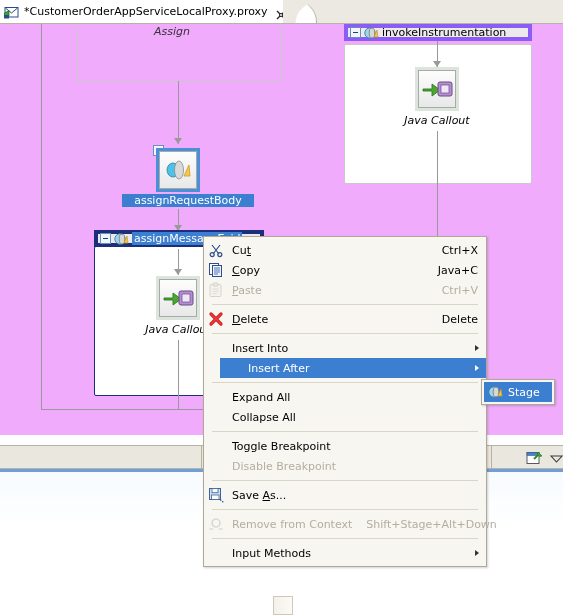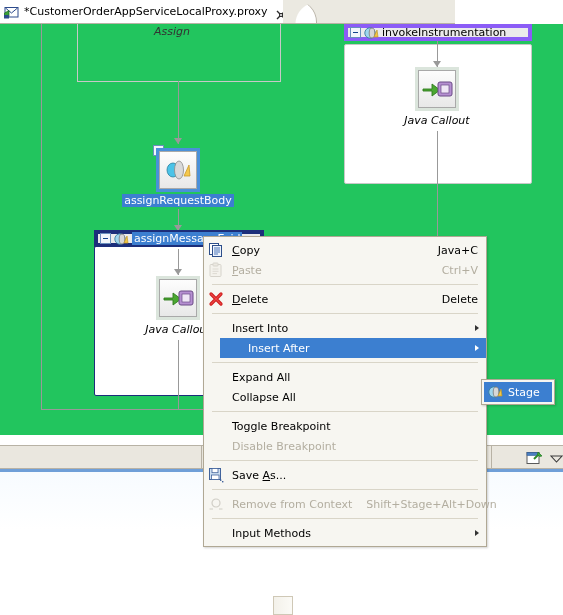--- a/index.html
+++ b/index.html
@@ -6,21 +6,21 @@
     margin: 0; padding: 0;
     width: 563px; height: 615px;
     overflow: hidden;
     background: #ffffff;
     font-family: "DejaVu Sans", "Liberation Sans", sans-serif;
   }
   #root { position: relative; width: 563px; height: 615px; }
 
   
   .tabbar {
-    position: absolute; left: 0; top: 0; width: 455px; height: 24px;
+    position: absolute; left: 0; top: 0; width: 563px; height: 24px;
     background: #ebe9e1;
     overflow: hidden;
   }
   .tab {
     position: absolute; left: 0; top: 0; height: 24px;
     background: #ffffff;
     display: flex; align-items: center;
     padding: 0 6px 0 4px;
     box-sizing: border-box;
   }
@@ -52,21 +52,21 @@
     margin-left: 7px; width: 12px; height: 12px; flex: 0 0 auto;
   }
   .tabbar-underline {
     position: absolute; left:0; top: 23px; width: 563px; height: 1px;
     background: #b8b2a5;
   }
 
   
   .canvas {
     position: absolute; left: 0; top: 24px; width: 563px; height: 411px;
-    background: #22c55e;
+    background: #f0abfc;
     overflow: hidden;
   }
 
   .scope-box {
     position: absolute;
     border: 1px solid #c8c8c8;
     border-top: none;
     background: transparent;
   }
   .scope-title {
@@ -96,21 +96,21 @@
   }
   .node-icon.softsel {
     box-shadow: 0 0 0 3px #dbe5dc;
   }
   .node-caption {
     position: absolute; font-size: 11px; font-style: italic;
     color: #000; white-space: nowrap; text-align: center;
   }
   .node-caption.hl {
     background: #3c7fd0; color: #ffffff; font-style: normal;
-    padding: 0 2px;
+    padding: 0 12px;
   }
 
   
   .pm {
     position: absolute; width: 11px; height: 11px;
     box-sizing: border-box;
     border: 1px solid #6a8fbd;
     background: #f2f6fb;
   }
   .pm:before {
@@ -361,20 +361,29 @@
     </div>
     <div class="bpanel-accent"></div>
     <div class="bpanel-body"></div>
   </div>
 
   <div class="hscroll-thumb"></div>
 
   <div class="menu" id="context-menu">
       <div class="mi">
         <span class="mi-ico"><svg width="16" height="16" viewBox="0 0 16 16" style="opacity:1">
+            <path d="M4 3 L11 12 M12 3 L5 12" stroke="#2d4e8a" stroke-width="1.2" fill="none"></path>
+            <circle cx="4.2" cy="12.6" r="2" fill="none" stroke="#2d4e8a" stroke-width="1.2"></circle>
+            <circle cx="11.8" cy="12.6" r="2" fill="none" stroke="#2d4e8a" stroke-width="1.2"></circle>
+          </svg></span>
+        <span class="mi-text">Cu<span class="underline">t</span></span>
+        <span class="mi-key">Ctrl+X</span>
+      </div>
+      <div class="mi">
+        <span class="mi-ico"><svg width="16" height="16" viewBox="0 0 16 16" style="opacity:1">
             <rect x="1.5" y="1.5" width="9" height="11" fill="#ffffff" stroke="#2d4e8a" stroke-width="1"></rect>
             <rect x="4.5" y="3.5" width="9" height="11" fill="#eef3fb" stroke="#2d4e8a" stroke-width="1"></rect>
             <path d="M6 6 H12 M6 8 H12 M6 10 H12 M6 12 H10" stroke="#4a74b8" stroke-width="1"></path>
           </svg></span>
         <span class="mi-text"><span class="underline">C</span>opy</span>
         <span class="mi-key">Java+C</span>
       </div>
       <div class="mi disabled">
         <span class="mi-ico"><svg width="16" height="16" viewBox="0 0 16 16" style="opacity:0.35">
             <rect x="2" y="2.5" width="11" height="12" rx="1" fill="#efece4" stroke="#9a9486" stroke-width="1"></rect>

